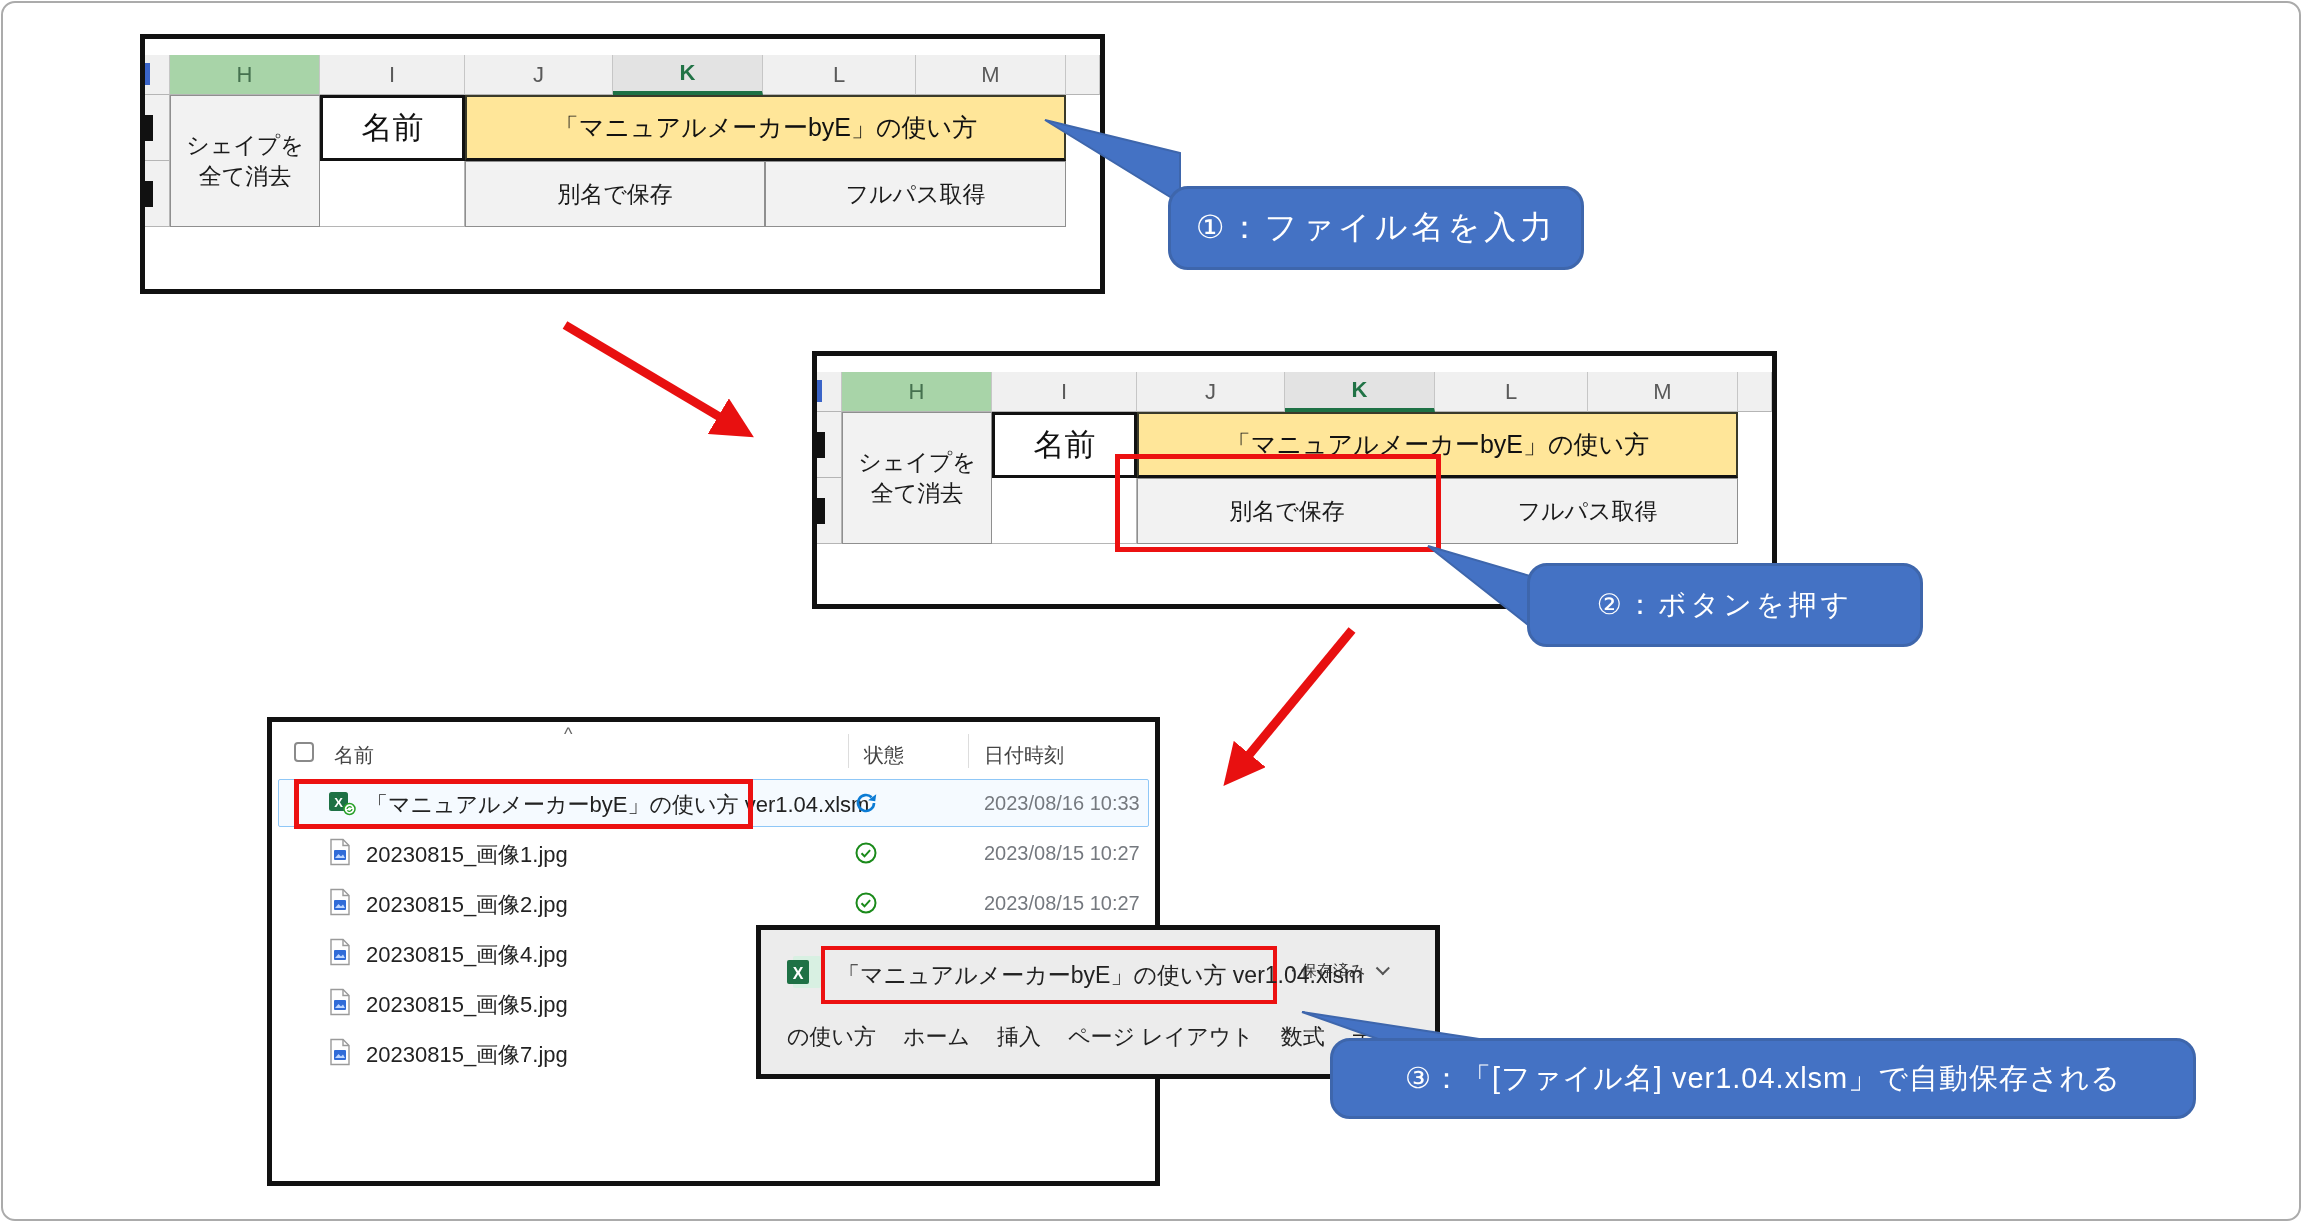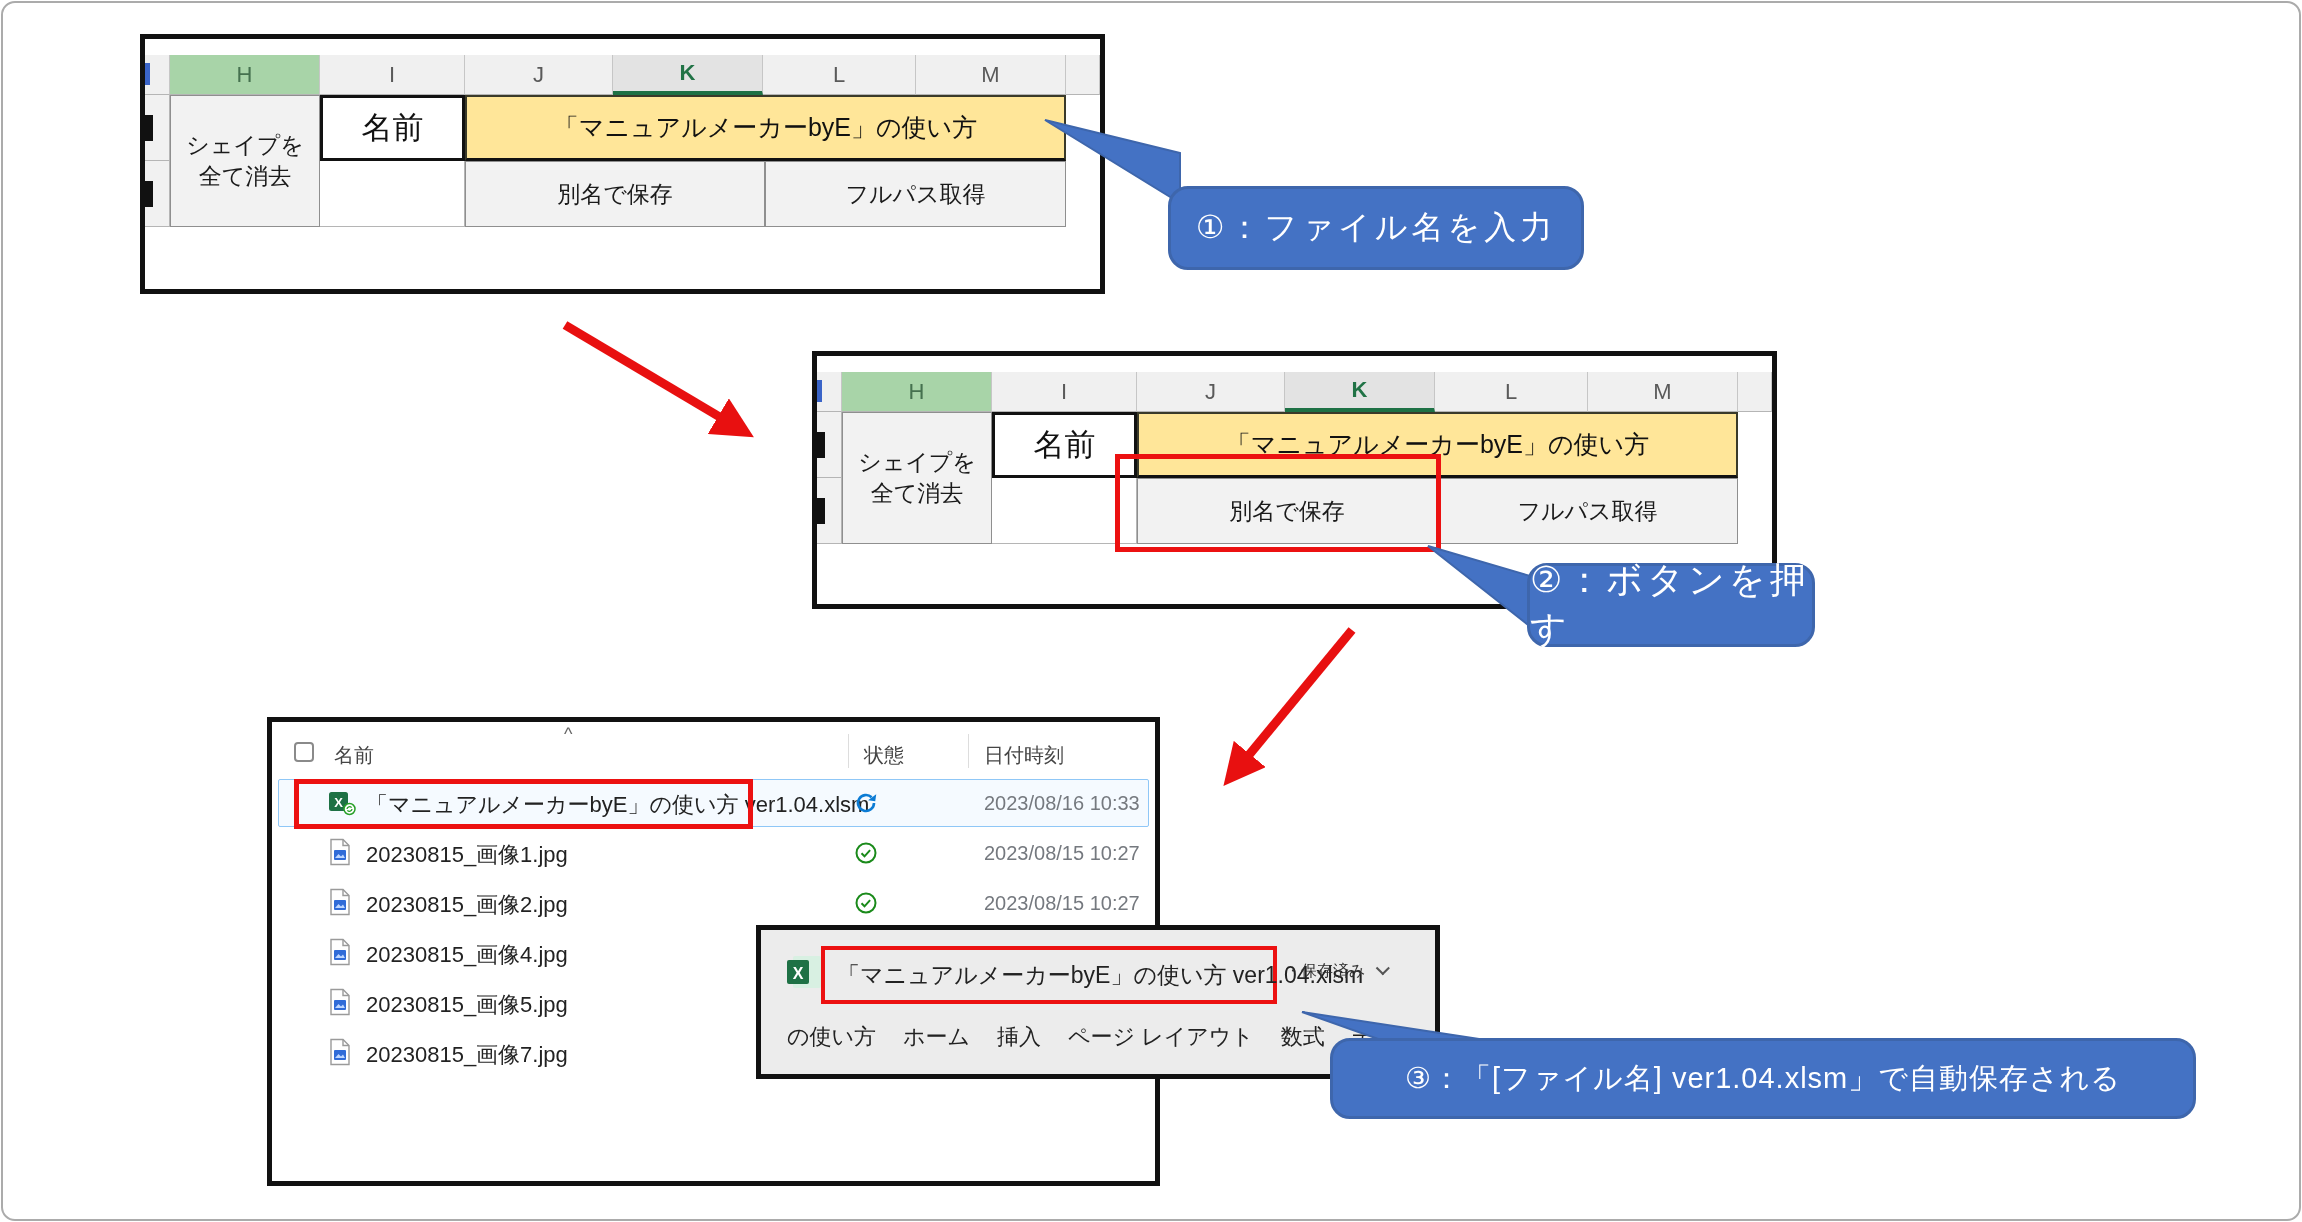--- a/index.html
+++ b/index.html
@@ -59,21 +59,21 @@
   .tb-saved { position:absolute; left:524px; top:31px; font-size:16px; color:#333; white-space:nowrap; }
   .chev { display:inline-block; width:10px; height:10px; border-right:2px solid #555; border-bottom:2px solid #555;
           transform:rotate(45deg) translateY(-4px); margin-left:10px; }
   .tb-menus { position:absolute; left:0; top:92px; width:100%; display:flex; gap:27px; padding-left:26px;
               font-size:22px; color:#222; white-space:nowrap; }
 
   
   .callout { position:absolute; background:#4472c4; border:3px solid #3e66ac; border-radius:20px;
              color:#fff; display:flex; align-items:center; justify-content:center; z-index:5; }
   .c1 { left:1168px; top:138px; width:416px; height:84px; font-size:32px; letter-spacing:4px;margin-top:48px; }
-  .c2 { left:1527px; top:563px; width:288px; height:84px; font-size:36px; letter-spacing:4px; }
+  .c2 { left:1527px; top:563px; width:396px; height:84px; font-size:28px; letter-spacing:4px; }
   .c3 { left:1330px; top:1038px; width:866px; height:81px; font-size:29px; letter-spacing:1px; }
 
   .overlay-svg { position:absolute; inset:0; z-index:4; pointer-events:none; }
 </style>
 </head>
 <body>
 
 <div class="canvas">
   <div class="frame"></div>
 

